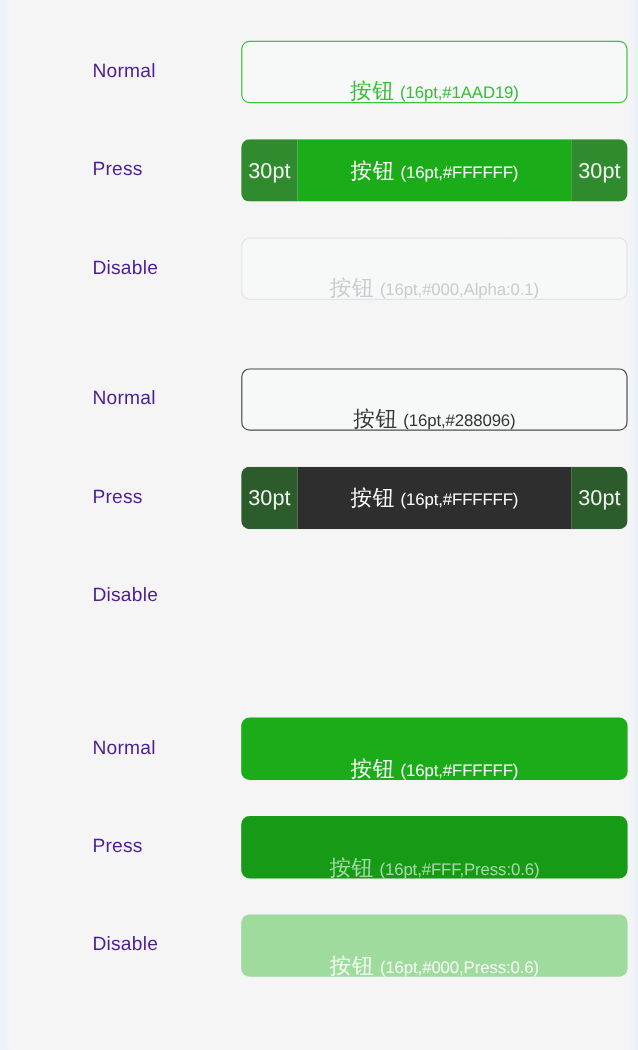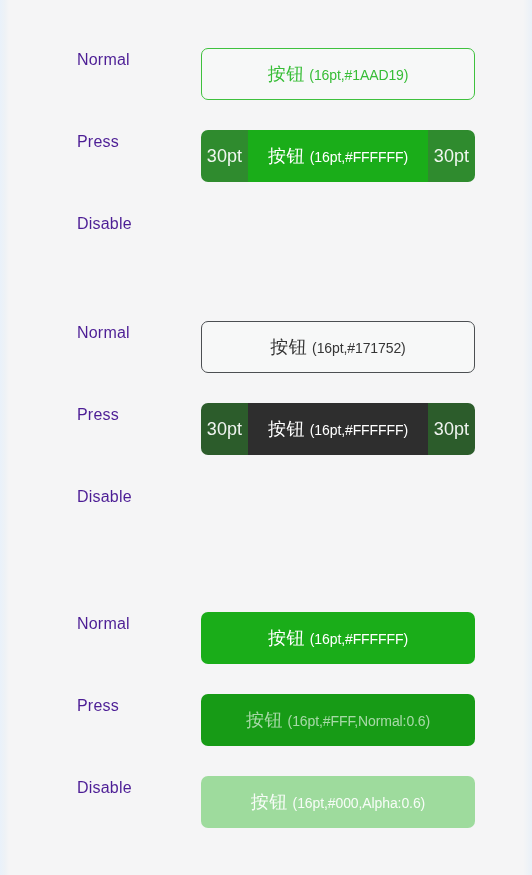--- a/index.html
+++ b/index.html
@@ -63,30 +63,29 @@
     color: #4c1d95;
     letter-spacing: 0.2px;
     white-space: nowrap;
     margin-left: 19px;
   }
 
   
   .btn {
     position: absolute;
     left: 192px;
-    width: 274px;
+    width: 322px;
     height: 52px;
     box-sizing: border-box;
     border-radius: 7px;
     display: flex;
-    align-items: center;
+    align-items: flex-end;
     justify-content: center;
     overflow: hidden;
     user-select: none;
-    margin-top: 14px;
   }
 
   .btn-label {
     font-size: 17px;
     white-space: nowrap;
     line-height: 1;
   }
   .btn-label .cn {
     font-size: 18px;
     letter-spacing: 0.5px;
@@ -188,32 +187,38 @@
             <span class="cn">按钮</span>
             <span class="meta">(16pt,#FFFFFF)</span>
           </span>
         </span>
         <span class="seg-side">30pt</span>
       </div>
     </div>
 
     <div class="row">
       <div class="row-label">Disable</div>
+      <div class="btn v-outline-disabled">
+        <span class="btn-label">
+          <span class="cn">按钮</span>
+          <span class="meta">(16pt,#000,Alpha:0.1)</span>
+        </span>
+      </div>
     </div>
 
   </div>
 
   <div class="group g2">
 
     <div class="row">
       <div class="row-label">Normal</div>
       <div class="btn v-outline-dark">
         <span class="btn-label">
           <span class="cn">按钮</span>
-          <span class="meta">(16pt,#171752)</span>
+          <span class="meta">(16pt,#288096)</span>
         </span>
       </div>
     </div>
 
     <div class="row">
       <div class="row-label">Press</div>
       <div class="btn v-segmented seg-dark">
         <span class="seg-side">30pt</span>
         <span class="seg-core">
           <span class="btn-label">
@@ -241,30 +246,30 @@
           <span class="meta">(16pt,#FFFFFF)</span>
         </span>
       </div>
     </div>
 
     <div class="row">
       <div class="row-label">Press</div>
       <div class="btn v-solid-green-press">
         <span class="btn-label">
           <span class="cn">按钮</span>
-          <span class="meta">(16pt,#FFF,Normal:0.6)</span>
+          <span class="meta">(16pt,#FFF,Press:0.6)</span>
         </span>
       </div>
     </div>
 
     <div class="row">
       <div class="row-label">Disable</div>
       <div class="btn v-solid-green-disabled">
         <span class="btn-label">
           <span class="cn">按钮</span>
-          <span class="meta">(16pt,#000,Alpha:0.6)</span>
+          <span class="meta">(16pt,#000,Press:0.6)</span>
         </span>
       </div>
     </div>
 
   </div>
 
 </div>
 
 </body></html>

